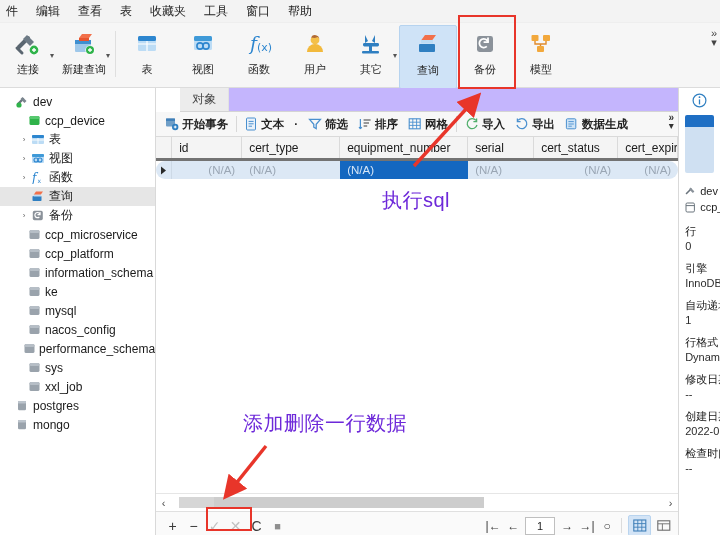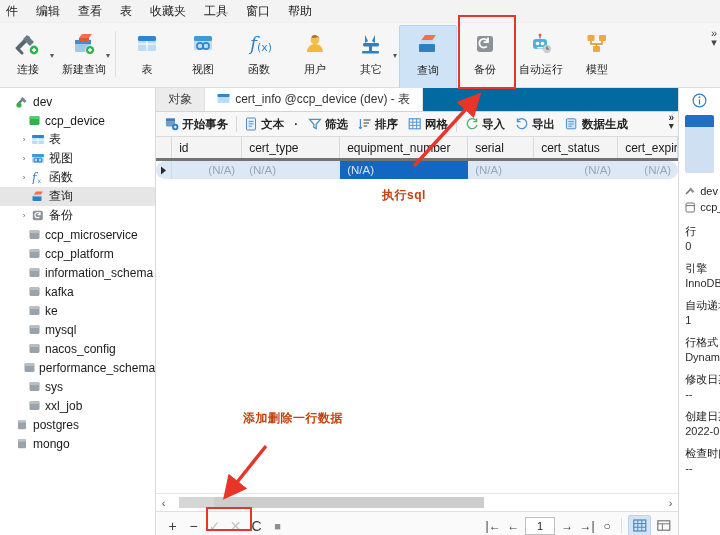--- a/index.html
+++ b/index.html
@@ -45,22 +45,22 @@
       font-size:8px;color:#666;}
   .ti{width:16px;display:flex;justify-content:center;align-items:center;}
   .tlabel{margin-left:3px;color:#1a1a1a;}
   .lvl1{padding-left:2px;}
   .lvl3{padding-left:18px;}
   .lvl2db{padding-left:14px;}
 
   
   .center{flex:1;display:flex;flex-direction:column;background:#ffffff;position:relative;
           border-right:1px solid #d9d9d9;}
-  .tabstrip{height:23px;background:#0369a1;display:flex;align-items:stretch;
-            border-bottom:1px solid #d4d4d4;}
+  .tabstrip{height:23px;background:#c4b5fd;display:flex;align-items:stretch;
+            border-bottom:1px solid #d4d4d4;margin-left:24px;}
   .tab{display:flex;align-items:center;padding:0 12px;font-size:12px;color:#333;
        border-right:1px solid #e2e2e2;}
   .tab.obj{background:#ececec;color:#444;}
   .tab.active{background:#ffffff;border-bottom:1px solid #ffffff;}
   .tab .tabico{margin-right:5px;display:flex;}
 
   .gridtoolbar{height:24px;background:#f7f7f7;display:flex;align-items:center;
                border-bottom:1px solid #dadada;padding-left:4px;position:relative;font-weight:bold;}
   .gt{display:flex;align-items:center;padding:0 5px;height:20px;font-size:11.5px;color:#222;
       white-space:nowrap;}
@@ -113,21 +113,21 @@
   .rp-thumb{margin:3px 6px 0 6px;height:58px;background:linear-gradient(#1f6fc4 0 12px,#cfe0f2 12px 100%);
             border-radius:2px;}
   .rp-line{display:flex;align-items:center;padding-left:6px;height:16px;font-size:11px;
            color:#1e1e1e;white-space:nowrap;}
   .rp-line .rpi{margin-right:4px;display:flex;}
   .rp-sec{padding-left:6px;margin-top:9px;}
   .rp-lbl{font-size:11px;color:#1a1a1a;white-space:nowrap;}
   .rp-val{font-size:11px;color:#2c2c2c;white-space:nowrap;margin-top:1px;}
 
   
-  .anno{position:absolute;color:#c2410c;font-size:12px;font-weight:bold;white-space:nowrap;
+  .anno{position:absolute;color:#6d28d9;font-size:20px;font-weight:normal;white-space:nowrap;
         letter-spacing:.5px;}
   .redbox{position:absolute;border:2px solid #e8352a;box-sizing:border-box;pointer-events:none;}
   svg.arrow{position:absolute;pointer-events:none;}
 </style>
 </head>
 <body>
 
 <div class="app">
 
   <div class="menubar">
@@ -249,35 +249,20 @@
       <div class="gl">
         <svg class="ico" width="26" height="26" viewBox="0 0 26 26">
           <rect x="5" y="5" width="16" height="16" rx="2.4" fill="#8b929a"></rect>
           <path d="M16 11 a4.4 4.4 0 1 0 -1.2 4.4" fill="none" stroke="#ffffff" stroke-width="1.8"></path>
           <path d="M16 6.5 v4.6 h-4.4" fill="none" stroke="#ffffff" stroke-width="1.8"></path>
         </svg>
       </div>
       <div class="lb">备份</div>
     </div>
 
-    <div class="tb-item">
-      <div class="gl">
-        <svg class="ico" width="26" height="26" viewBox="0 0 26 26">
-          <circle cx="12" cy="4" r="1.5" fill="#e45b4a"></circle>
-          <rect x="11.3" y="5" width="1.4" height="2.6" fill="#7b8690"></rect>
-          <rect x="5" y="8" width="14" height="10" rx="3" fill="#49b4d8"></rect>
-          <circle cx="9.5" cy="12.5" r="1.8" fill="#ffffff"></circle>
-          <circle cx="14.5" cy="12.5" r="1.8" fill="#ffffff"></circle>
-          <rect x="9" y="16" width="6" height="1.6" rx="0.8" fill="#ffffff"></rect>
-          <circle cx="19" cy="18" r="4.2" fill="#c9ccd0"></circle>
-          <path d="M19 15.4 v2.6 h1.9" stroke="#5a6168" stroke-width="1.2" fill="none"></path>
-        </svg>
-      </div>
-      <div class="lb">自动运行</div>
-    </div>
 
     <div class="tb-item">
       <div class="gl">
         <svg class="ico" width="26" height="26" viewBox="0 0 26 26">
           <rect x="3.5" y="4" width="7" height="6" rx="1" fill="#f2a83c"></rect>
           <rect x="15" y="4" width="7" height="6" rx="1" fill="#f2a83c"></rect>
           <rect x="9" y="15" width="7" height="6" rx="1" fill="#f2a83c"></rect>
           <path d="M7 10 v3 h11 v-3 M12.5 13 v2" stroke="#e08a2c" stroke-width="1.4" fill="none"></path>
         </svg>
       </div>
@@ -403,30 +388,20 @@
         <span class="tw"></span>
         <span class="ti">
           <svg width="13" height="13" viewBox="0 0 13 13">
               <rect x="1.5" y="2" width="10" height="9" rx="1.6" fill="#9aa3ac"></rect>
               <rect x="1.5" y="2" width="10" height="3" rx="1.6" fill="#b6bec6"></rect>
             </svg>
         </span>
         <span class="tlabel">information_schema</span>
       </div>
 
-      <div class="tree-row lvl2db">
-        <span class="tw"></span>
-        <span class="ti">
-          <svg width="13" height="13" viewBox="0 0 13 13">
-              <rect x="1.5" y="2" width="10" height="9" rx="1.6" fill="#9aa3ac"></rect>
-              <rect x="1.5" y="2" width="10" height="3" rx="1.6" fill="#b6bec6"></rect>
-            </svg>
-        </span>
-        <span class="tlabel">kafka</span>
-      </div>
 
       <div class="tree-row lvl2db">
         <span class="tw"></span>
         <span class="ti">
           <svg width="13" height="13" viewBox="0 0 13 13">
               <rect x="1.5" y="2" width="10" height="9" rx="1.6" fill="#9aa3ac"></rect>
               <rect x="1.5" y="2" width="10" height="3" rx="1.6" fill="#b6bec6"></rect>
             </svg>
         </span>
         <span class="tlabel">ke</span>
@@ -508,29 +483,20 @@
         </span>
         <span class="tlabel">mongo</span>
       </div>
     </div>
 
     <div class="center">
 
       <div class="tabstrip">
         <div class="tab obj">
           <span>对象</span>
-        </div>
-        <div class="tab active">
-          <span class="tabico">
-            <svg width="13" height="12" viewBox="0 0 13 12">
-                <rect x="0.5" y="1" width="12" height="9" rx="1" fill="#bcdcf5"></rect>
-                <rect x="0.5" y="1" width="12" height="3" rx="1" fill="#2d86cf"></rect>
-              </svg>
-          </span>
-          <span>cert_info @ccp_device (dev) - 表</span>
         </div>
       </div>
 
       <div class="gridtoolbar">
         <div class="gt">
           <span class="gi">
             <svg width="14" height="14" viewBox="0 0 14 14">
                 <rect x="1" y="1.5" width="9" height="8" rx="1" fill="#6f9ec7"></rect>
                 <rect x="1" y="1.5" width="9" height="2.4" fill="#3f7fb8"></rect>
                 <circle cx="10.2" cy="10" r="3.2" fill="#2f7fc1"></circle>

